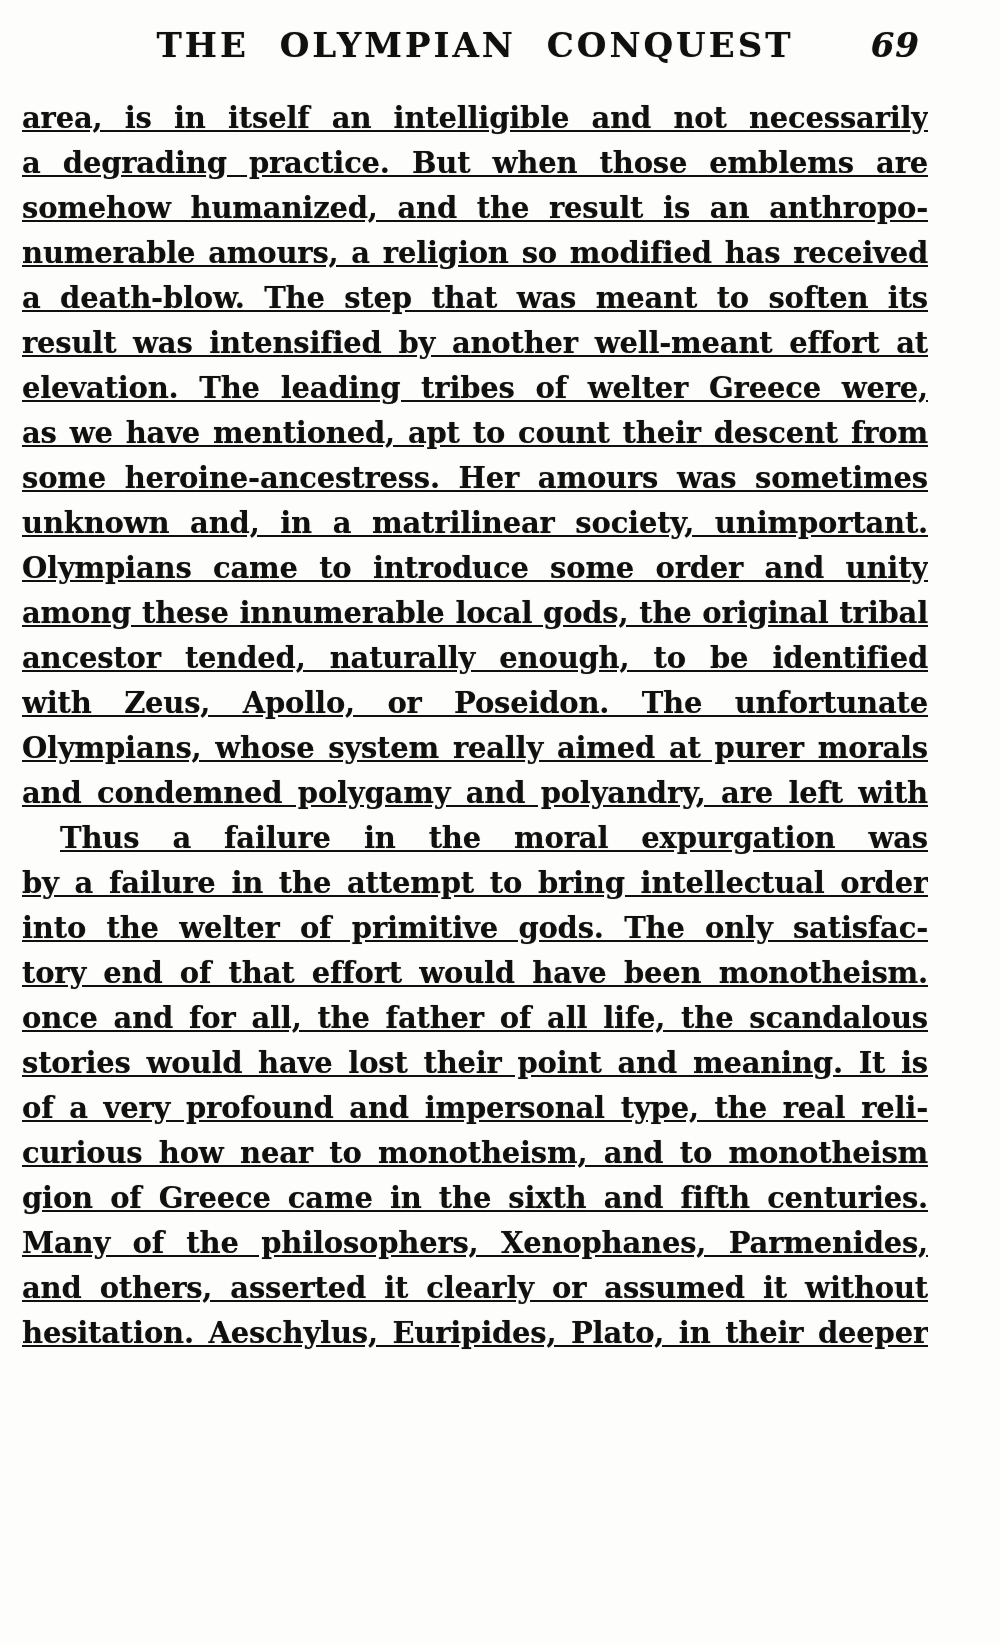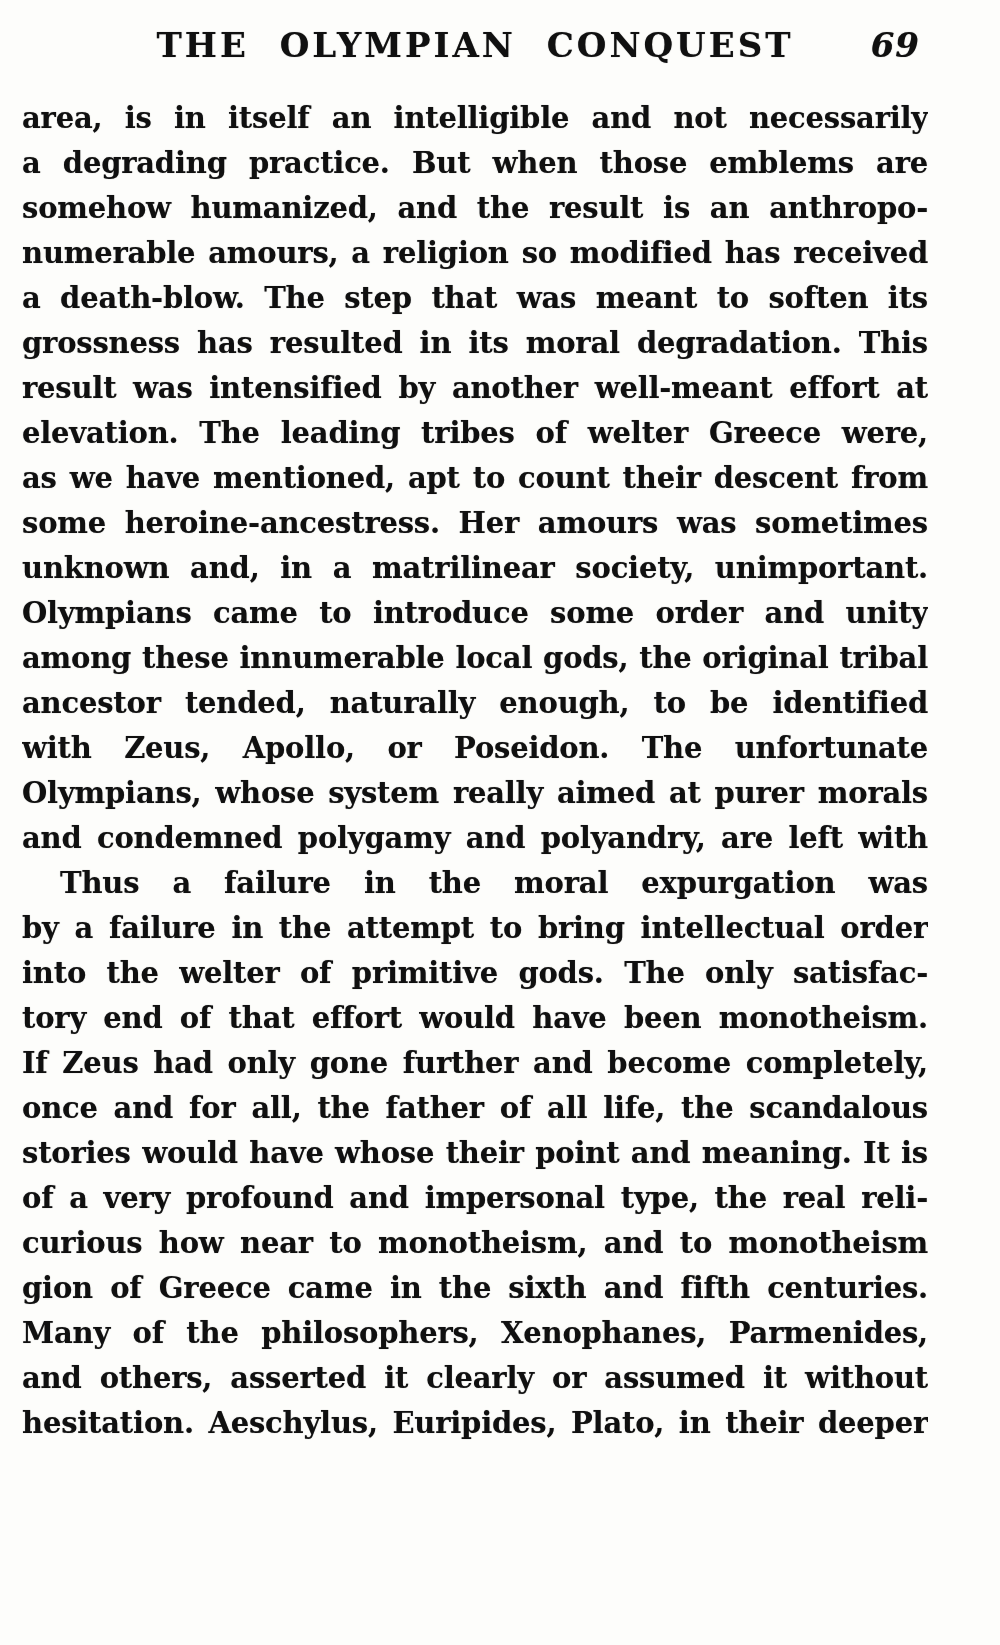--- a/index.html
+++ b/index.html
@@ -42,20 +42,21 @@
     line-height: 46px;
     letter-spacing: 1px;
     text-shadow: 0 0 1px rgba(0,0,0,0.45);
     font-style: italic;
   }
   .page-body {
     position: absolute;
     top: 96px;
     left: 22px;
     width: 906px;
+    text-decoration: underline;
   }
   .text-line {
     height: 45px;
     line-height: 45px;
     font-size: 29px;
     letter-spacing: -0.2px;
     text-align: justify;
     text-align-last: justify;
     -moz-text-align-last: justify;
     overflow: hidden;
@@ -75,41 +76,39 @@
     <div class="page-number">69</div>
   </div>
 
   <div class="page-body">
     <div>
       <div class="text-line">area, is in itself an intelligible and not necessarily</div>
       <div class="text-line">a degrading practice.  But when those emblems are</div>
       <div class="text-line">somehow humanized, and the result is an anthropo-</div>
       <div class="text-line">numerable amours, a religion so modified has received</div>
       <div class="text-line">a death-blow.  The step that was meant to soften its</div>
-      <div class="text-line">grossness has resulted in its moral degradation.  This</div>
       <div class="text-line">result was intensified by another well-meant effort at</div>
       <div class="text-line">elevation.  The leading tribes of welter Greece were,</div>
       <div class="text-line">as we have mentioned, apt to count their descent from</div>
       <div class="text-line">some heroine-ancestress.  Her amours was sometimes</div>
       <div class="text-line">unknown and, in a matrilinear society, unimportant.</div>
       <div class="text-line">Olympians came to introduce some order and unity</div>
       <div class="text-line">among these innumerable local gods, the original tribal</div>
       <div class="text-line">ancestor tended, naturally enough, to be identified</div>
       <div class="text-line">with Zeus, Apollo, or Poseidon.  The unfortunate</div>
       <div class="text-line">Olympians, whose system really aimed at purer morals</div>
       <div class="text-line">and condemned polygamy and polyandry, are left with</div>
     </div>
     <div>
       <div class="text-line indent">Thus a failure in the moral expurgation was deepened</div>
       <div class="text-line">by a failure in the attempt to bring intellectual order</div>
       <div class="text-line">into the welter of primitive gods.  The only satisfac-</div>
       <div class="text-line">tory end of that effort would have been monotheism.</div>
-      <div class="text-line">If Zeus had only gone further and become completely,</div>
       <div class="text-line">once and for all, the father of all life, the scandalous</div>
-      <div class="text-line">stories would have whose their point and meaning.  It is</div>
+      <div class="text-line">stories would have lost their point and meaning.  It is</div>
       <div class="text-line">of a very profound and impersonal type, the real reli-</div>
       <div class="text-line">curious how near to monotheism, and to monotheism</div>
       <div class="text-line">gion of Greece came in the sixth and fifth centuries.</div>
       <div class="text-line">Many of the philosophers, Xenophanes, Parmenides,</div>
       <div class="text-line">and others, asserted it clearly or assumed it without</div>
       <div class="text-line">hesitation.  Aeschylus, Euripides, Plato, in their deeper</div>
     </div>
   </div>
 
 </div>

